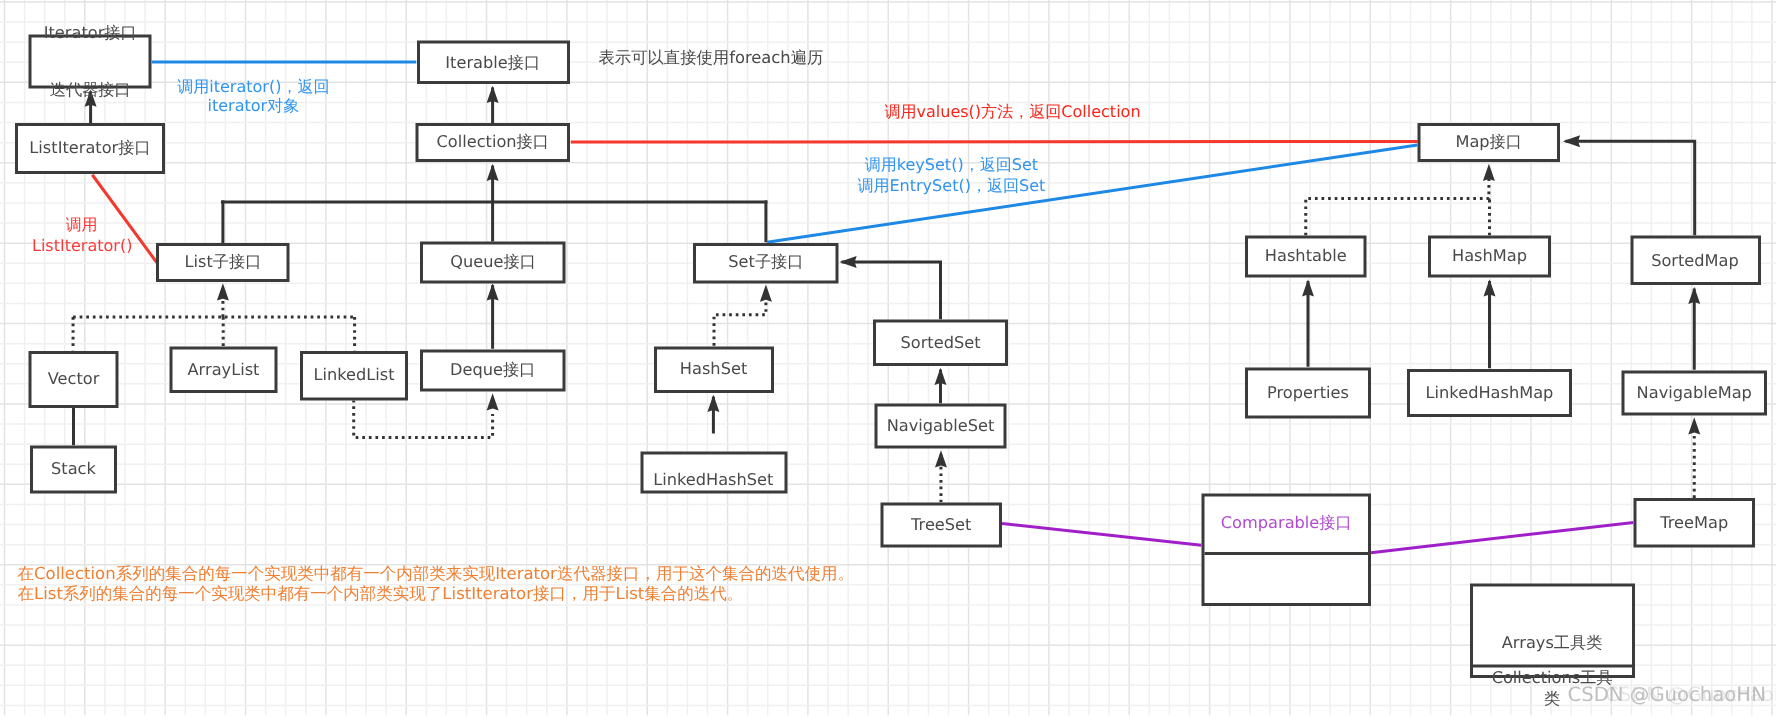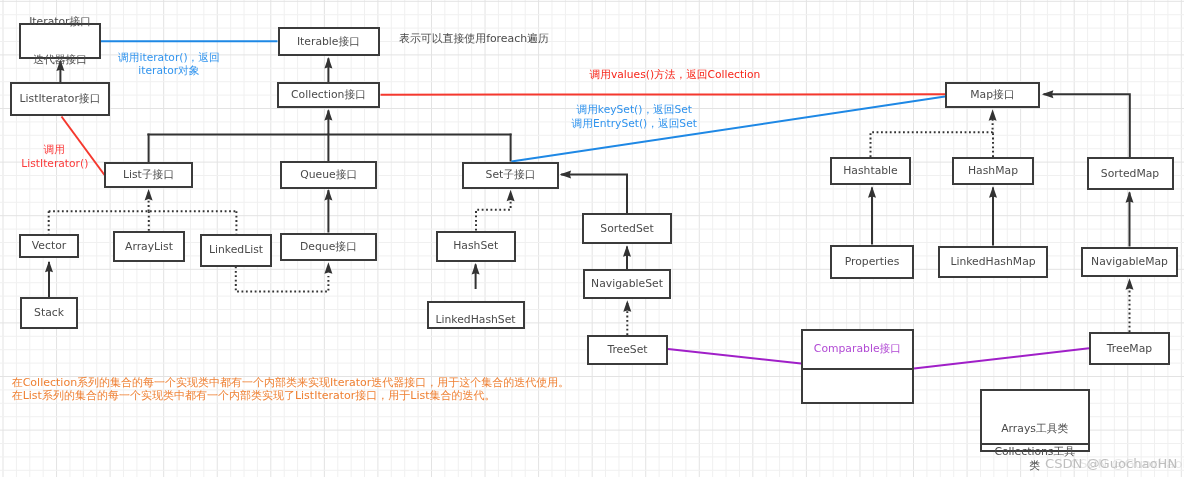--- a/index.html
+++ b/index.html
@@ -221,21 +221,21 @@
     </div>
     <div class="node" style="left: 103.9px; top: 162.1px; width: 89.4px; height: 25.6px;">
       <span class="ln">List子接口</span>
     </div>
     <div class="node" style="left: 280.3px; top: 161.4px; width: 96.9px; height: 27.4px;">
       <span class="ln">Queue接口</span>
     </div>
     <div class="node" style="left: 461.8px; top: 161.5px; width: 97.6px; height: 27px;">
       <span class="ln">Set子接口</span>
     </div>
-    <div class="node" style="left: 19px; top: 233.5px; width: 60px; height: 24px;">
+    <div class="node" style="left: 19px; top: 233.5px; width: 60px; height: 38px;">
       <span class="ln">Vector</span>
     </div>
     <div class="node" style="left: 113px; top: 231.3px; width: 72px; height: 31px;">
       <span class="ln">ArrayList</span>
     </div>
     <div class="node" style="left: 200px; top: 233.5px; width: 72px; height: 33px;">
       <span class="ln">LinkedList</span>
     </div>
     <div class="node" style="left: 280px; top: 232.5px; width: 97px; height: 28.5px;">
       <span class="ln">Deque接口</span>

